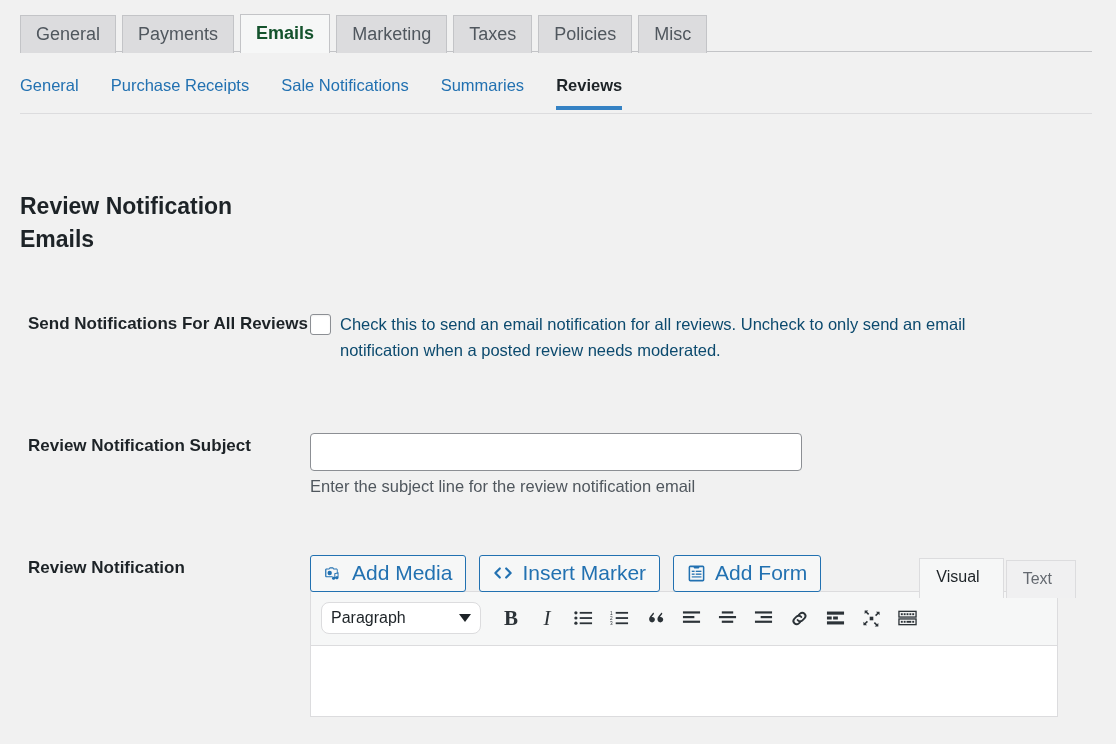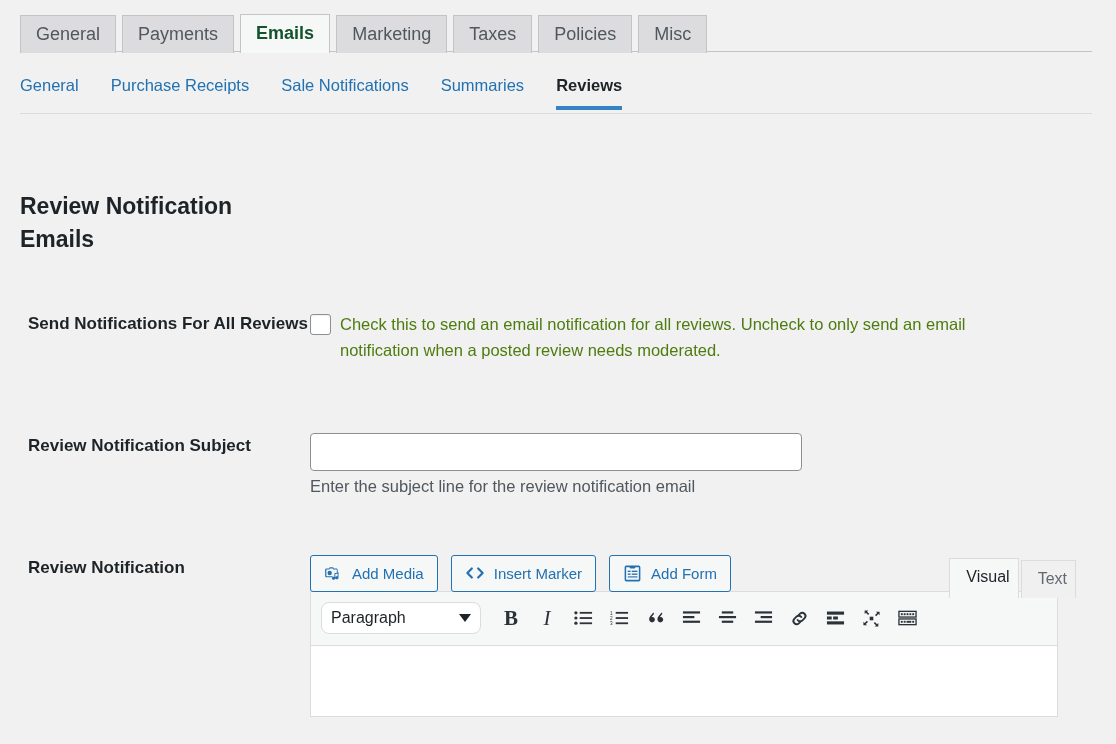--- a/index.html
+++ b/index.html
@@ -144,21 +144,21 @@
     min-width: 0;
   }
 
   
   .row-check { margin-bottom: 70px; }
   .cklabel {
     display: flex;
     align-items: flex-start;
     font-size: 16.5px;
     line-height: 1.6;
-    color: #4d7c0f;
+    color: #0c4a6e;
     max-width: 730px;
     cursor: pointer;
     justify-content: center;
   }
   .ckbox {
     width: 19px;
     height: 19px;
     border: 1px solid #8c8f94;
     border-radius: 3px;
     background: #fff;
@@ -203,42 +203,42 @@
   .mbtn {
     display: inline-flex;
     align-items: center;
     gap: 9px;
     height: 37px;
     padding: 0 13px;
     border: 1px solid #2271b1;
     border-radius: 3px;
     background: #f6f7f7;
     color: #2271b1;
-    font-size: 15px;
+    font-size: 21px;
     cursor: pointer;
     box-sizing: border-box;
     white-space: nowrap;
   }
   .mbtn svg { display: block; }
 
   .vt-tabs {
     position: absolute;
     right: 40px;
     top: 3px;
     display: flex;
     align-items: flex-end;
     z-index: 4;
   }
   .vtab {
     font-size: 16px;
     color: #646970;
     background: #f0f0f1;
     border: 1px solid #dcdcde;
     border-bottom: none;
-    padding: 8px 8px 9px 16px;
+    padding: 8px 23px 9px 16px;
     margin-left: 2px;
     cursor: pointer;
     line-height: 1.3;
   }
   .vtab.active {
     background: #f6f7f7;
     color: #1d2327;
     border-color: #dcdcde;
     padding-bottom: 11px;
   }

